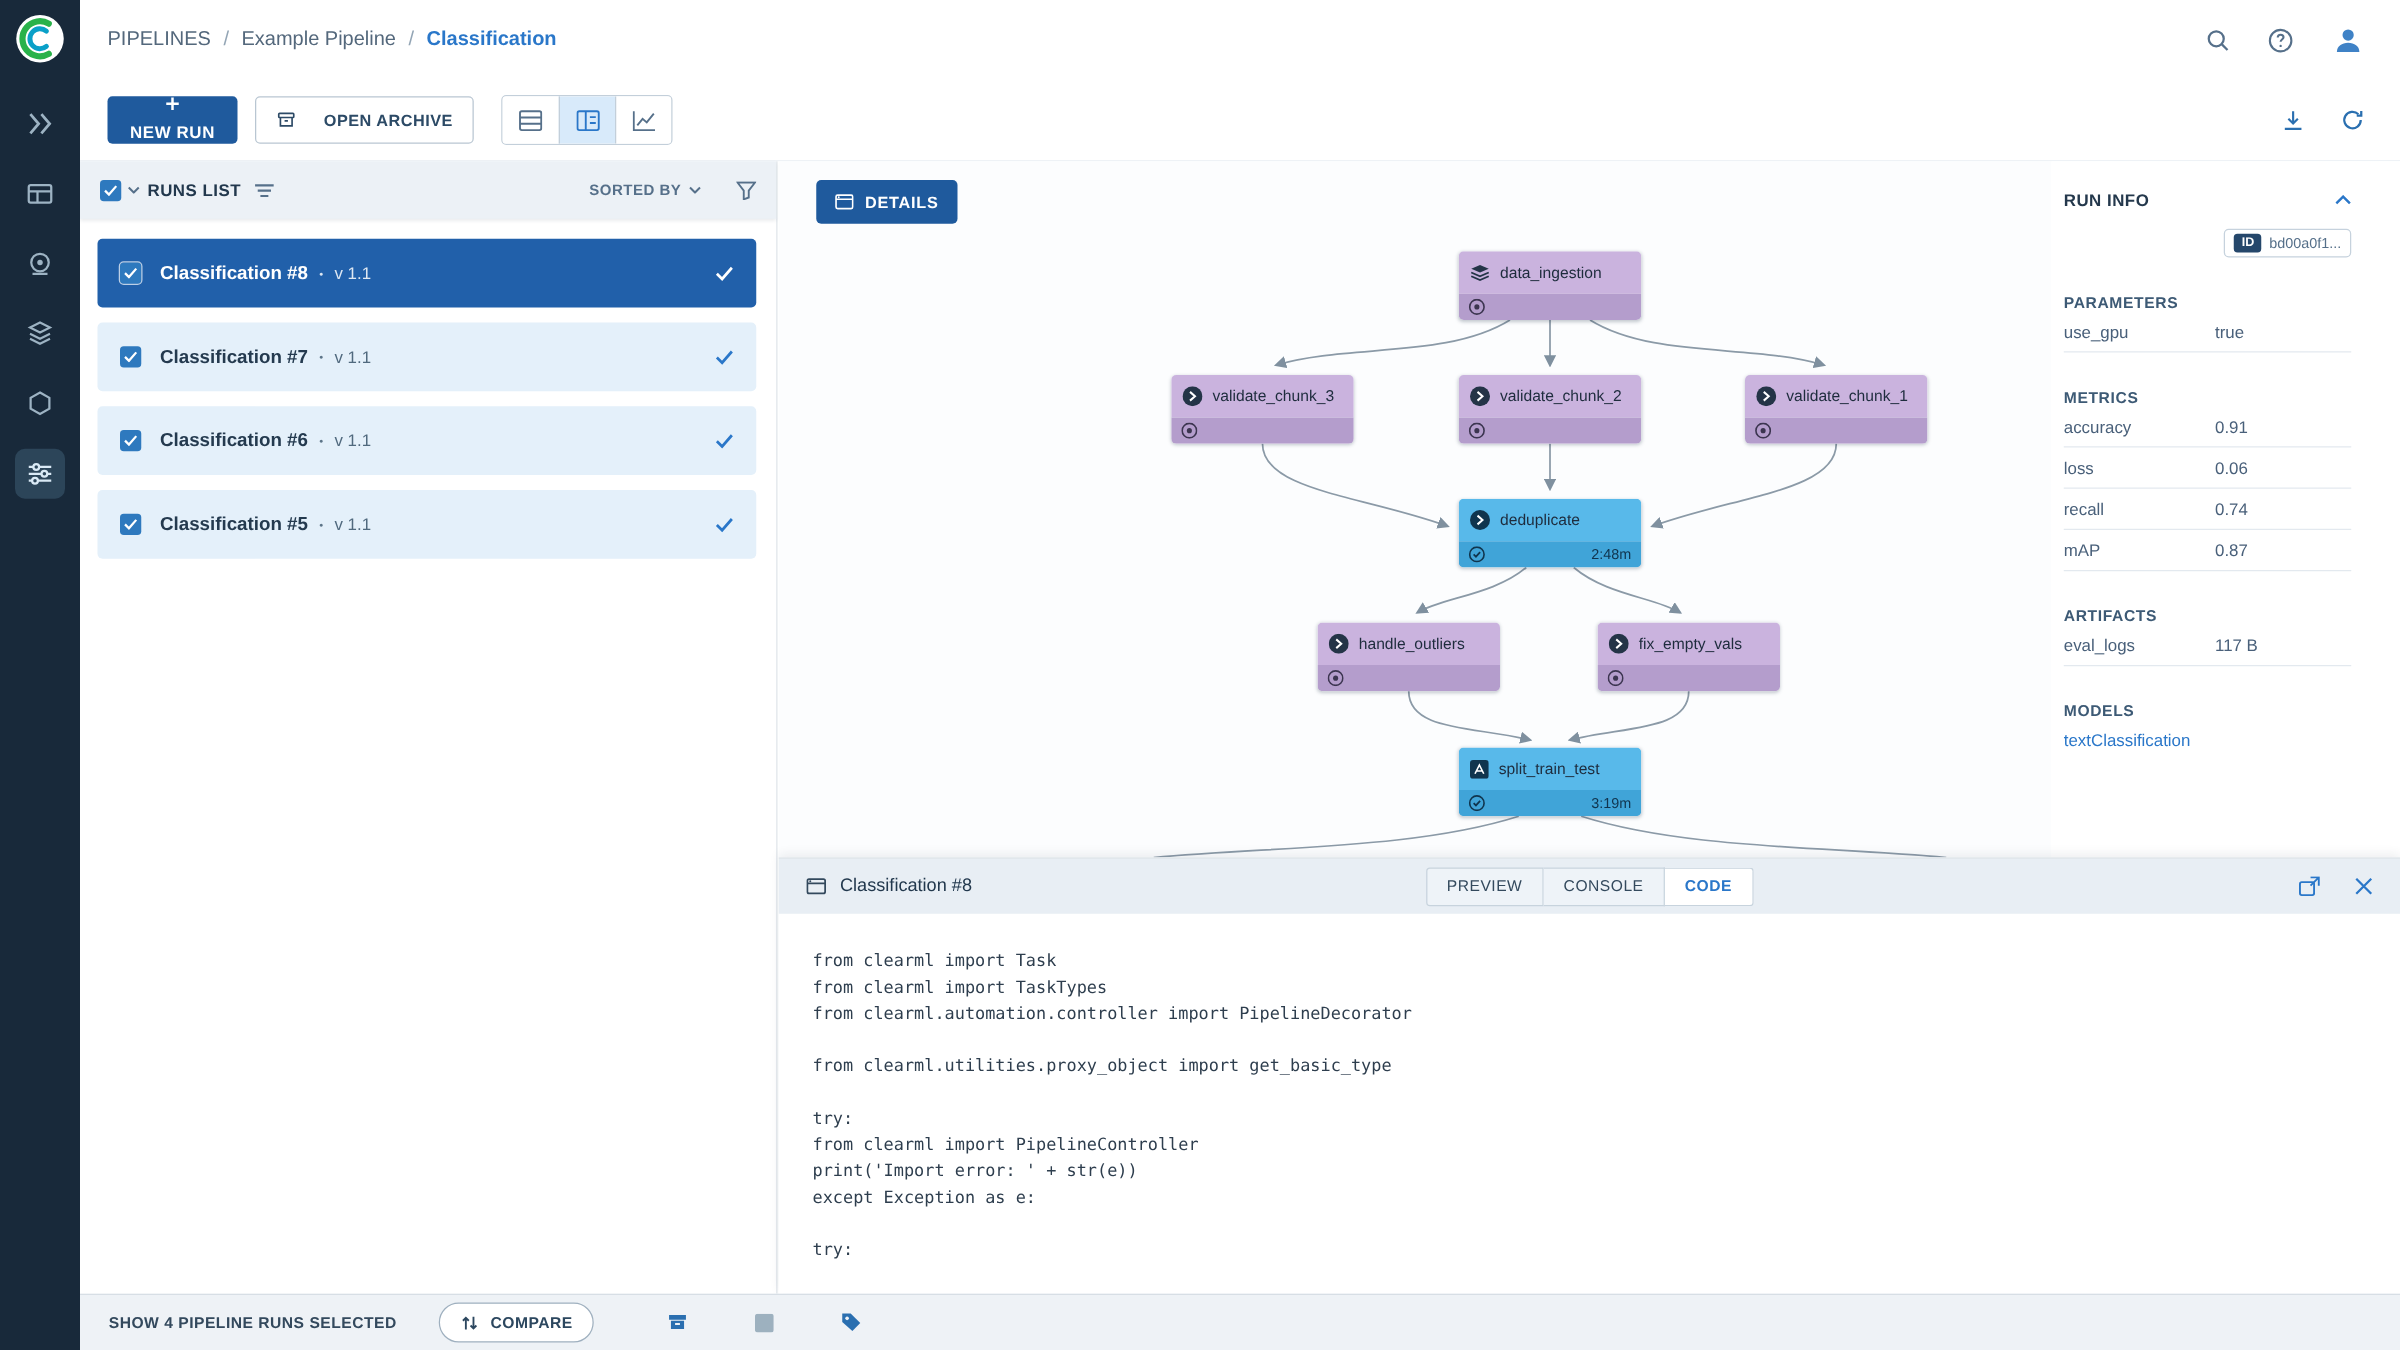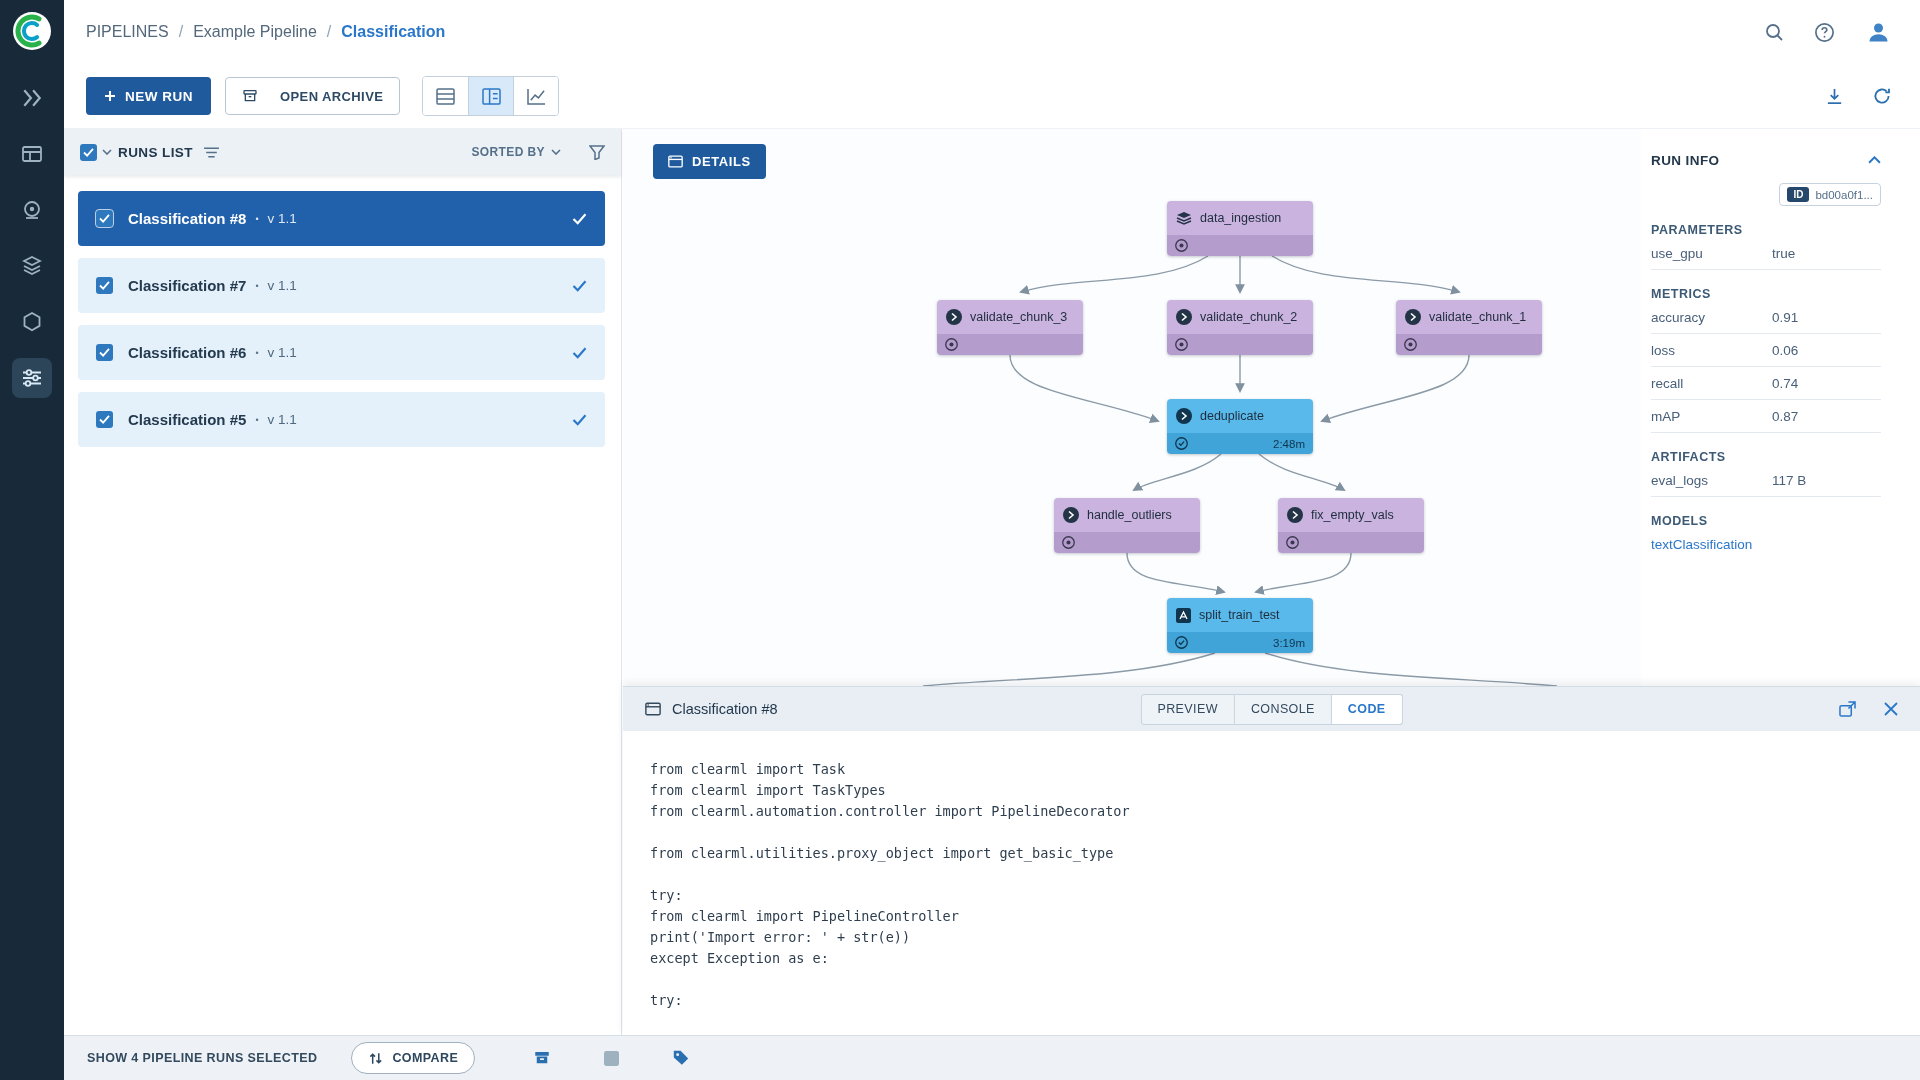--- a/index.html
+++ b/index.html
@@ -22,21 +22,21 @@
   .crumb.current { color:#2a77c9; font-weight:bold; }
   .crumb-sep { margin:0 10px; color:#93a5b5; font-size:16px; }
   .topbar-right { margin-left:auto; display:flex; align-items:center; gap:30px; }
   .icon-btn { background:none; border:none; cursor:pointer; display:flex; align-items:center; justify-content:center; color:#56708a; }
 
   
   .toolbar { position:absolute; left:64px; top:64px; width:1856px; height:65px; background:#fff;
              display:flex; align-items:center; padding:0 28px 0 22px; border-bottom:1px solid #eef2f6; }
   .btn-primary { display:flex; align-items:center; gap:9px; height:38px; padding:0 18px; background:#1f5a9d;
                  color:#fff; border:none; border-radius:4px; font-size:13.5px; font-weight:bold;
-                 letter-spacing:.5px; cursor:pointer; font-family:inherit; }
+                 letter-spacing:.5px; cursor:pointer; font-family:inherit;flex-direction:column; }
   .btn-outline { display:flex; align-items:center; gap:22px; height:38px; padding:0 16px; background:#fff;
                  color:#2c4a66; border:1px solid #b9c6d2; border-radius:4px; font-size:13px; font-weight:bold;
                  letter-spacing:.4px; cursor:pointer; margin-left:14px; font-family:inherit; }
   .view-toggle { display:flex; margin-left:22px; border-radius:4px; overflow:hidden; border:1px solid #c3cfda; }
   .view-btn { width:45px; height:38px; display:flex; align-items:center; justify-content:center;
               background:#fff; border:none; border-left:1px solid #c3cfda; color:#56708a; cursor:pointer; }
   .view-btn:first-child { border-left:none; }
   .view-btn.active { background:#d8eafa; color:#2a77c9; }
   .toolbar-right { margin-left:auto; display:flex; align-items:center; gap:28px; color:#2a6fb0; }
 
@@ -85,21 +85,21 @@
   
   .run-info { position:absolute; left:1641px; top:129px; width:279px; height:557px; background:#fff;
               padding:18px 39px 0 10px; overflow:hidden; }
   .ri-header { display:flex; align-items:center; height:26px; }
   .ri-title { font-size:13.5px; font-weight:bold; color:#24384c; letter-spacing:.4px; }
   .ri-idrow { display:flex; justify-content:flex-end; margin:10px 0 2px; }
   .id-chip { display:flex; align-items:center; gap:6px; border:1px solid #c6d2dd; border-radius:4px;
              padding:3px 7px; cursor:pointer; }
   .id-badge { background:#25476b; color:#fff; font-size:10px; font-weight:bold; border-radius:3px; padding:2px 6px; }
   .id-value { font-size:11.5px; color:#56708a; }
-  .ri-section-title { font-size:12.5px; font-weight:bold; color:#3d5a75; letter-spacing:.5px; margin-top:17px; }
+  .ri-section-title { font-size:12.5px; font-weight:bold; color:#3d5a75; letter-spacing:.5px; margin-top:29px; }
   .info-row { display:grid; grid-template-columns:121px 1fr; align-items:center; height:33px;
               border-bottom:1px solid #e3e9ef; font-size:13.5px; color:#49607a; }
   .info-row.link { color:#2a77c9; cursor:pointer; border-bottom:none; }
 
   
   .code-panel { position:absolute; left:623px; top:686px; width:1297px; height:349px; background:#fff;
                 border-top:1px solid #d5dde4; box-shadow:0 -3px 8px rgba(20,40,60,.08); z-index:20; }
   .code-header { height:44px; background:#e8eef4; display:flex; align-items:center; padding:0 22px; position:relative; }
   .code-title { font-size:14.5px; color:#22384d; margin-left:11px; }
   .tabs { position:absolute; left:50%; transform:translateX(-50%); display:flex; }

